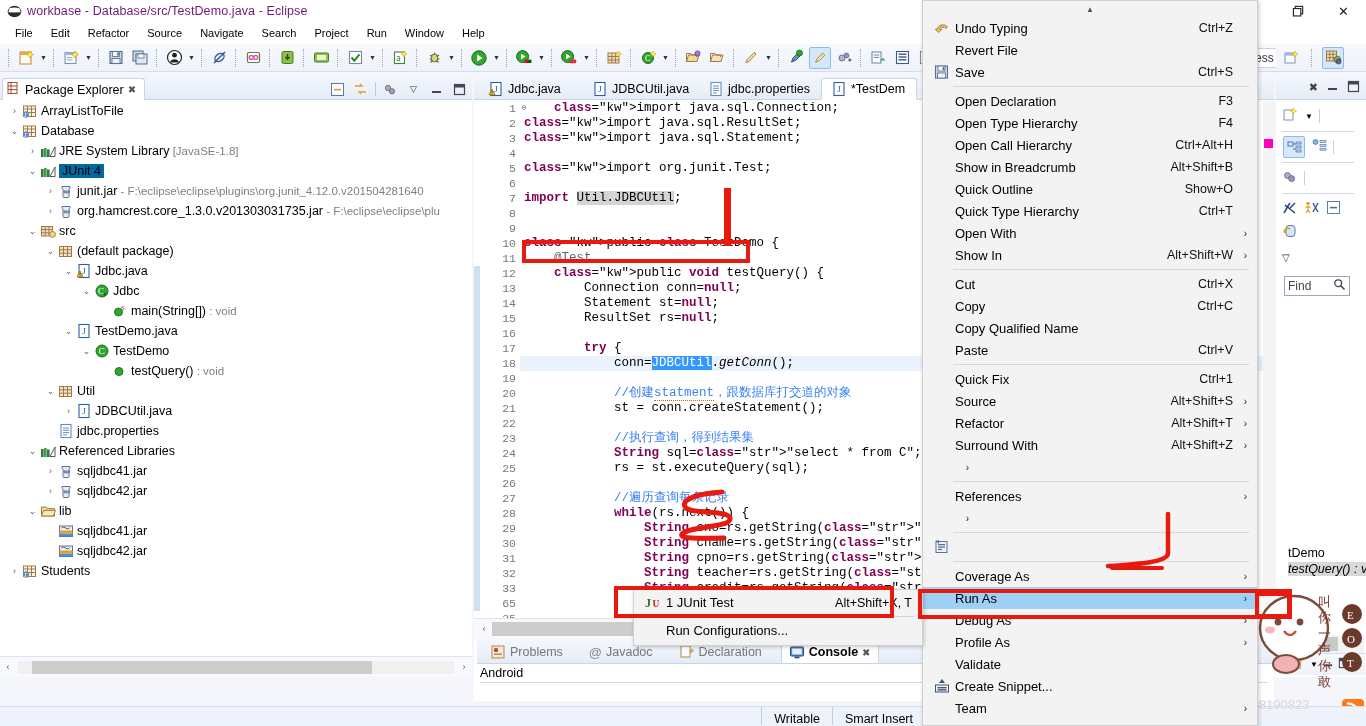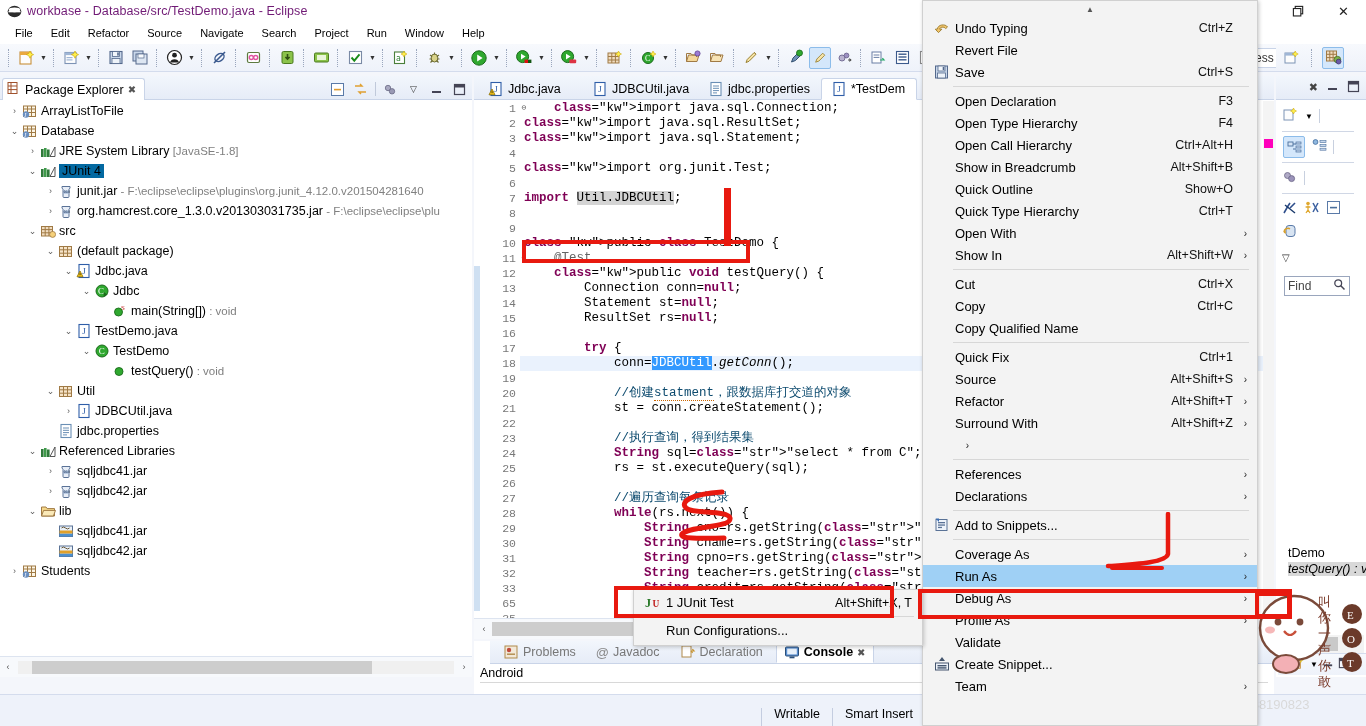--- a/index.html
+++ b/index.html
@@ -137,21 +137,21 @@
   }
   .chgbar { position:absolute; left:0; width:6px; background:#cfe0f2; }
   .codelines {
     position:absolute; left:50px; top:0; width:740px; height:517px;
     font-family:"Liberation Mono", monospace; font-size:12.5px;
     line-height:15px;
     white-space:pre;
   }
   .cl { height:15px; line-height:15px; }
   .kw { color:#7f0055; font-weight:bold; }
-  .cmt { color:#0c4a6e; }
+  .cmt { color:#3b82f6; }
   .ann { color:#646464; }
   .hl-occ { background:#d4d4d4; }
   .hl-sel { background:#3399ff; color:#ffffff; }
   .italic { font-style:italic; }
   .curline { position:absolute; left:46px; width:754px; height:15px; background:#eaf2fd; }
   .squig { border-bottom:1px dotted #cc6600; }
   .ed-hsb {
     position:absolute; left:0; bottom:0; width:800px; height:21px;
     background:#f7f9fc; border-top:1px solid #dde4f0; display:flex; align-items:center;
   }
@@ -160,36 +160,36 @@
     position:absolute; right:0; top:25px; width:11px; height:517px; background:#f4f4f4;
   }
   .ed-vbar .pm { position:absolute; left:1px; top:38px; width:9px; height:9px; background:#ff00bb;}
 
   
   .bottom-view {
     position:absolute; left:474px; top:641px; width:800px; height:60px;
     background:#ffffff;
   }
   .bv-tabrow {
-    position:absolute; left:16px; top:0; width:800px; height:23px;
+    position:absolute; left:3px; top:0; width:800px; height:23px;
     background:linear-gradient(#f2f6fc,#e6ecf7);
     border-bottom:1px solid #c9d4e8;
-    display:flex; align-items:center; padding-left:6px; gap:6px;
+    display:flex; align-items:center; padding-left:6px; gap:12px;
   }
   .bv-tab { display:flex; align-items:center; gap:4px; padding:2px 7px; font-size:12.5px; color:#777;}
   .bv-tab.active { background:#ffffff; color:#000; font-weight:bold; border:1px solid #c9d4e8; border-bottom:1px solid #ffffff; border-radius:3px 3px 0 0; height:22px;}
   .bv-body { position:absolute; left:0; top:23px; width:800px; height:37px; background:#ffffff; padding:2px 6px; font-size:12.5px;}
   .bv-line { border-bottom:1px solid #d8d8d8; padding-bottom:2px;}
 
   
   .statusbar {
-    position:absolute; left:0; bottom:0; width:1366px; height:32px;
+    position:absolute; left:0; bottom:0; width:1366px; height:20px;
     background:#eef2fa;
     border-top:1px solid #d4dced;
-    display:flex; align-items:flex-end;
+    display:flex; align-items:flex-start;
   }
   .sb-cell { height:24px; display:flex; align-items:center; padding:0 12px; font-size:12.5px;}
   .sb-div { width:1px; height:18px; background:#c4cde0;}
 
   
   .right-col {
     position:absolute; left:1276px; top:76px; width:90px; height:601px;
     background:#ffffff;
   }
   .rc-tabrow {
@@ -1314,20 +1314,26 @@
           <span class="ic"></span>
           <span class="lb">Copy</span>
           <span class="ac">Ctrl+C</span>
           <span class="ar"></span>
         </div>
         <div class="ctx-item">
           <span class="ic"></span>
           <span class="lb">Copy Qualified Name</span>
           <span class="ar"></span>
         </div>
+        <div class="ctx-item">
+          <span class="ic"></span>
+          <span class="lb">Paste</span>
+          <span class="ac">Ctrl+V</span>
+          <span class="ar"></span>
+        </div>
         <div class="ctx-sep"></div>
         <div class="ctx-item">
           <span class="ic"></span>
           <span class="lb">Quick Fix</span>
           <span class="ac">Ctrl+1</span>
           <span class="ar"></span>
         </div>
         <div class="ctx-item">
           <span class="ic"></span>
           <span class="lb">Source</span>
@@ -1351,35 +1357,33 @@
           <span class="ar">›</span>
         </div>
         <div class="ctx-sep"></div>
         <div class="ctx-item">
           <span class="ic"></span>
           <span class="lb">References</span>
           <span class="ar">›</span>
         </div>
         <div class="ctx-item">
           <span class="ic"></span>
-          <span class="lb">Declarations</span>
           <span class="ar">›</span>
         </div>
         <div class="ctx-sep"></div>
         <div class="ctx-item">
           <span class="ic">
             <svg width="16" height="16" viewBox="0 0 16 16">
               <rect x="2" y="2.5" width="11" height="11" fill="#eef3fa" stroke="#5a7296" stroke-width="1"></rect>
               <rect x="4" y="5" width="7" height="1.3" fill="#5a7296"></rect>
               <rect x="4" y="7.4" width="7" height="1.3" fill="#5a7296"></rect>
               <rect x="4" y="9.8" width="4" height="1.3" fill="#5a7296"></rect>
               <path d="M1.5 1.5 l3.5 0 0 3.5z" fill="#3a6fb5"></path>
             </svg>
           </span>
-          <span class="lb">Add to Snippets...</span>
           <span class="ar"></span>
         </div>
         <div class="ctx-sep"></div>
         <div class="ctx-item">
           <span class="ic"></span>
           <span class="lb">Coverage As</span>
           <span class="ar">›</span>
         </div>
         <div class="ctx-item sel">
           <span class="ic"></span>

